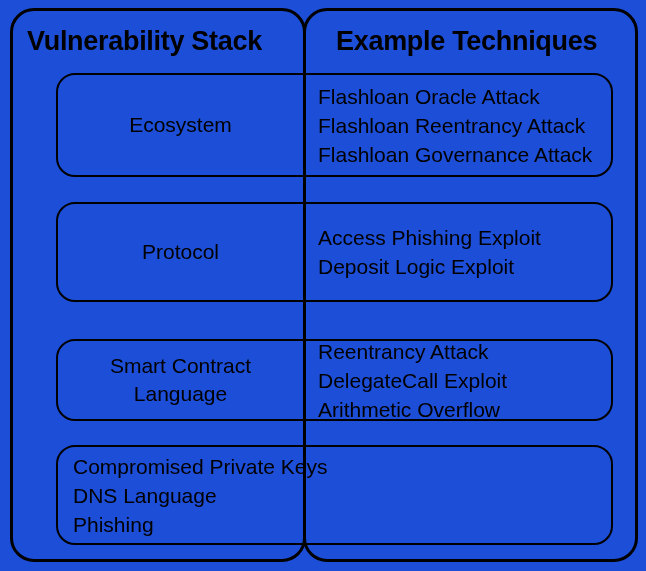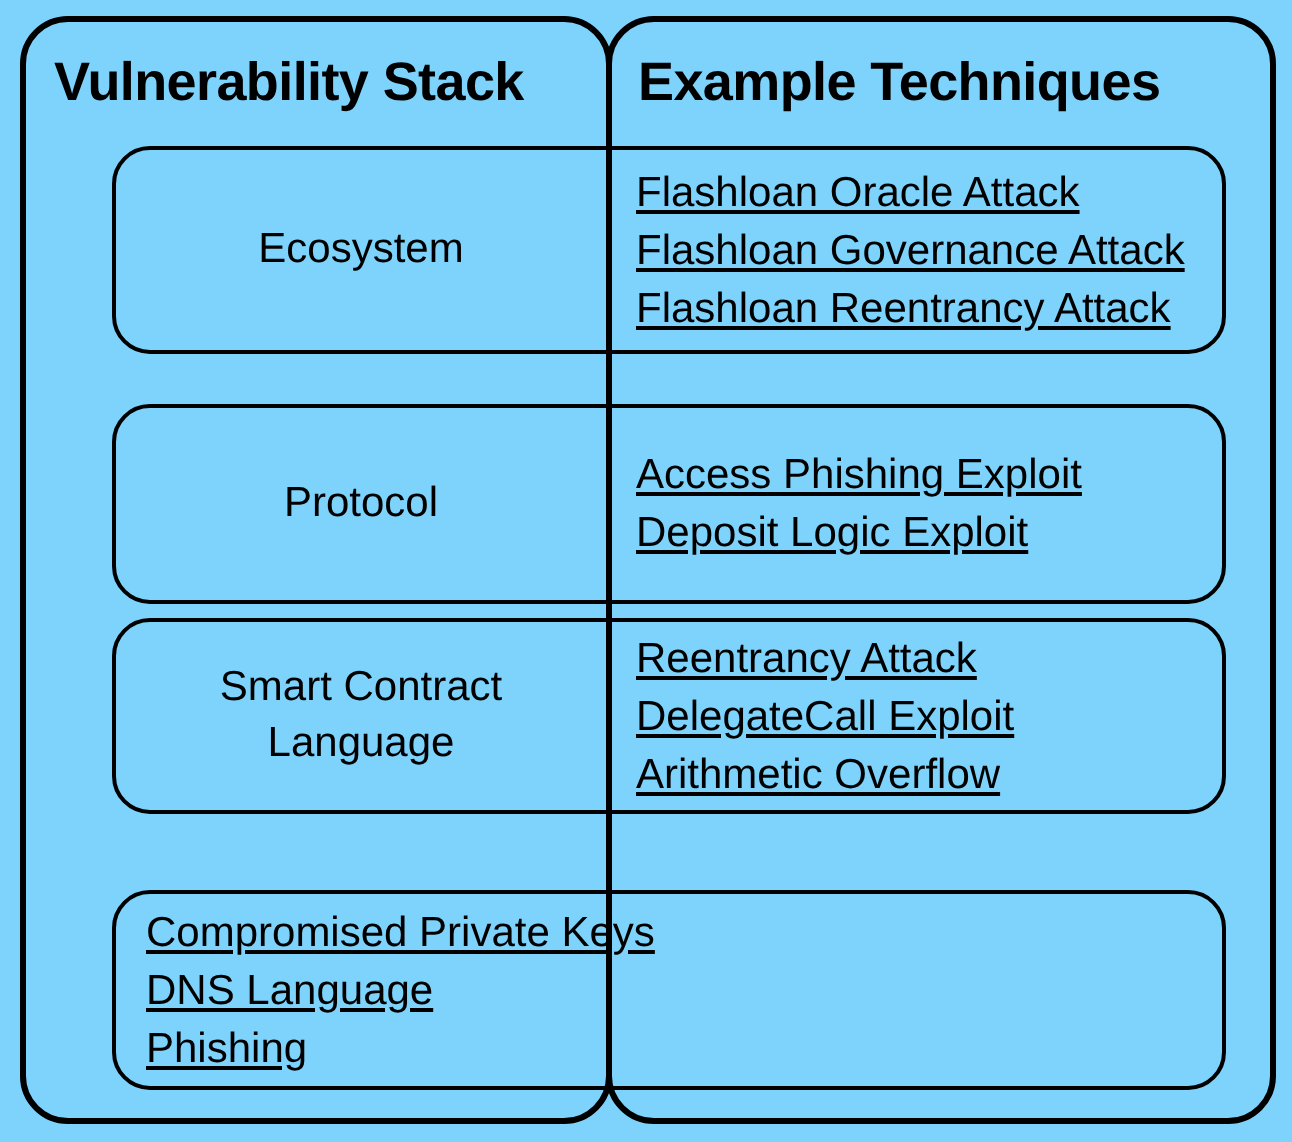--- a/index.html
+++ b/index.html
@@ -5,21 +5,21 @@
   html, body {
     margin: 0;
     padding: 0;
     background: #ffffff;
     font-family: "Liberation Sans", sans-serif;
   }
   .canvas {
     position: relative;
     width: 646px;
     height: 571px;
-    background: #7dd3fc;
+    background: #1d4ed8;
     color: #000000;
     overflow: hidden;
   }
   .panel {
     position: absolute;
     top: 8px;
     height: 554px;
     border: 3px solid #000000;
     border-radius: 24px;
     box-sizing: border-box;
@@ -30,35 +30,35 @@
   .header {
     position: absolute;
     top: 27px;
     font-size: 27px;
     font-weight: bold;
     line-height: 28px;
     white-space: nowrap;
     letter-spacing: -0.3px;
   }
   .header-left  { left: 27px; }
-  .header-right { left: 319px; }
+  .header-right { left: 336px; }
   .row {
     position: absolute;
     left: 56px;
     width: 557px;
     border: 2.5px solid #000000;
     border-radius: 19px;
     box-sizing: border-box;
     background: transparent;
     display: flex;
     z-index: 2;
   }
   .row-1 { top: 73px;  height: 104px; }
   .row-2 { top: 202px; height: 100px; }
-  .row-3 { top: 309px; height:  98px; justify-content: center; }
+  .row-3 { top: 339px; height:  82px; justify-content: center; }
   .row-4 { top: 445px; height: 100px; }
   .cat-cell {
     width: 245px;
     flex: 0 0 245px;
     display: flex;
     align-items: center;
     justify-content: center;
   }
   .cat-label {
     font-size: 21px;
@@ -66,21 +66,20 @@
     text-align: center;
     max-width: 175px;
   }
   .tech-cell {
     flex: 1 1 auto;
     display: flex;
     flex-direction: column;
     justify-content: center;
     padding-left: 15px;
     padding-right: 4px;
-    text-decoration: underline;
   }
   .tech-line {
     font-size: 21px;
     line-height: 29px;
     white-space: nowrap;
   }
 </style>
 </head>
 <body>
 
@@ -91,22 +90,22 @@
 
   <div class="header header-left">Vulnerability Stack</div>
   <div class="header header-right">Example Techniques</div>
 
   <div class="row row-1">
     <div class="cat-cell">
       <div class="cat-label">Ecosystem</div>
     </div>
     <div class="tech-cell">
       <div class="tech-line">Flashloan Oracle Attack</div>
+      <div class="tech-line">Flashloan Reentrancy Attack</div>
       <div class="tech-line">Flashloan Governance Attack</div>
-      <div class="tech-line">Flashloan Reentrancy Attack</div>
     </div>
   </div>
 
   <div class="row row-2">
     <div class="cat-cell">
       <div class="cat-label">Protocol</div>
     </div>
     <div class="tech-cell">
       <div class="tech-line">Access Phishing Exploit</div>
       <div class="tech-line">Deposit Logic Exploit</div>

